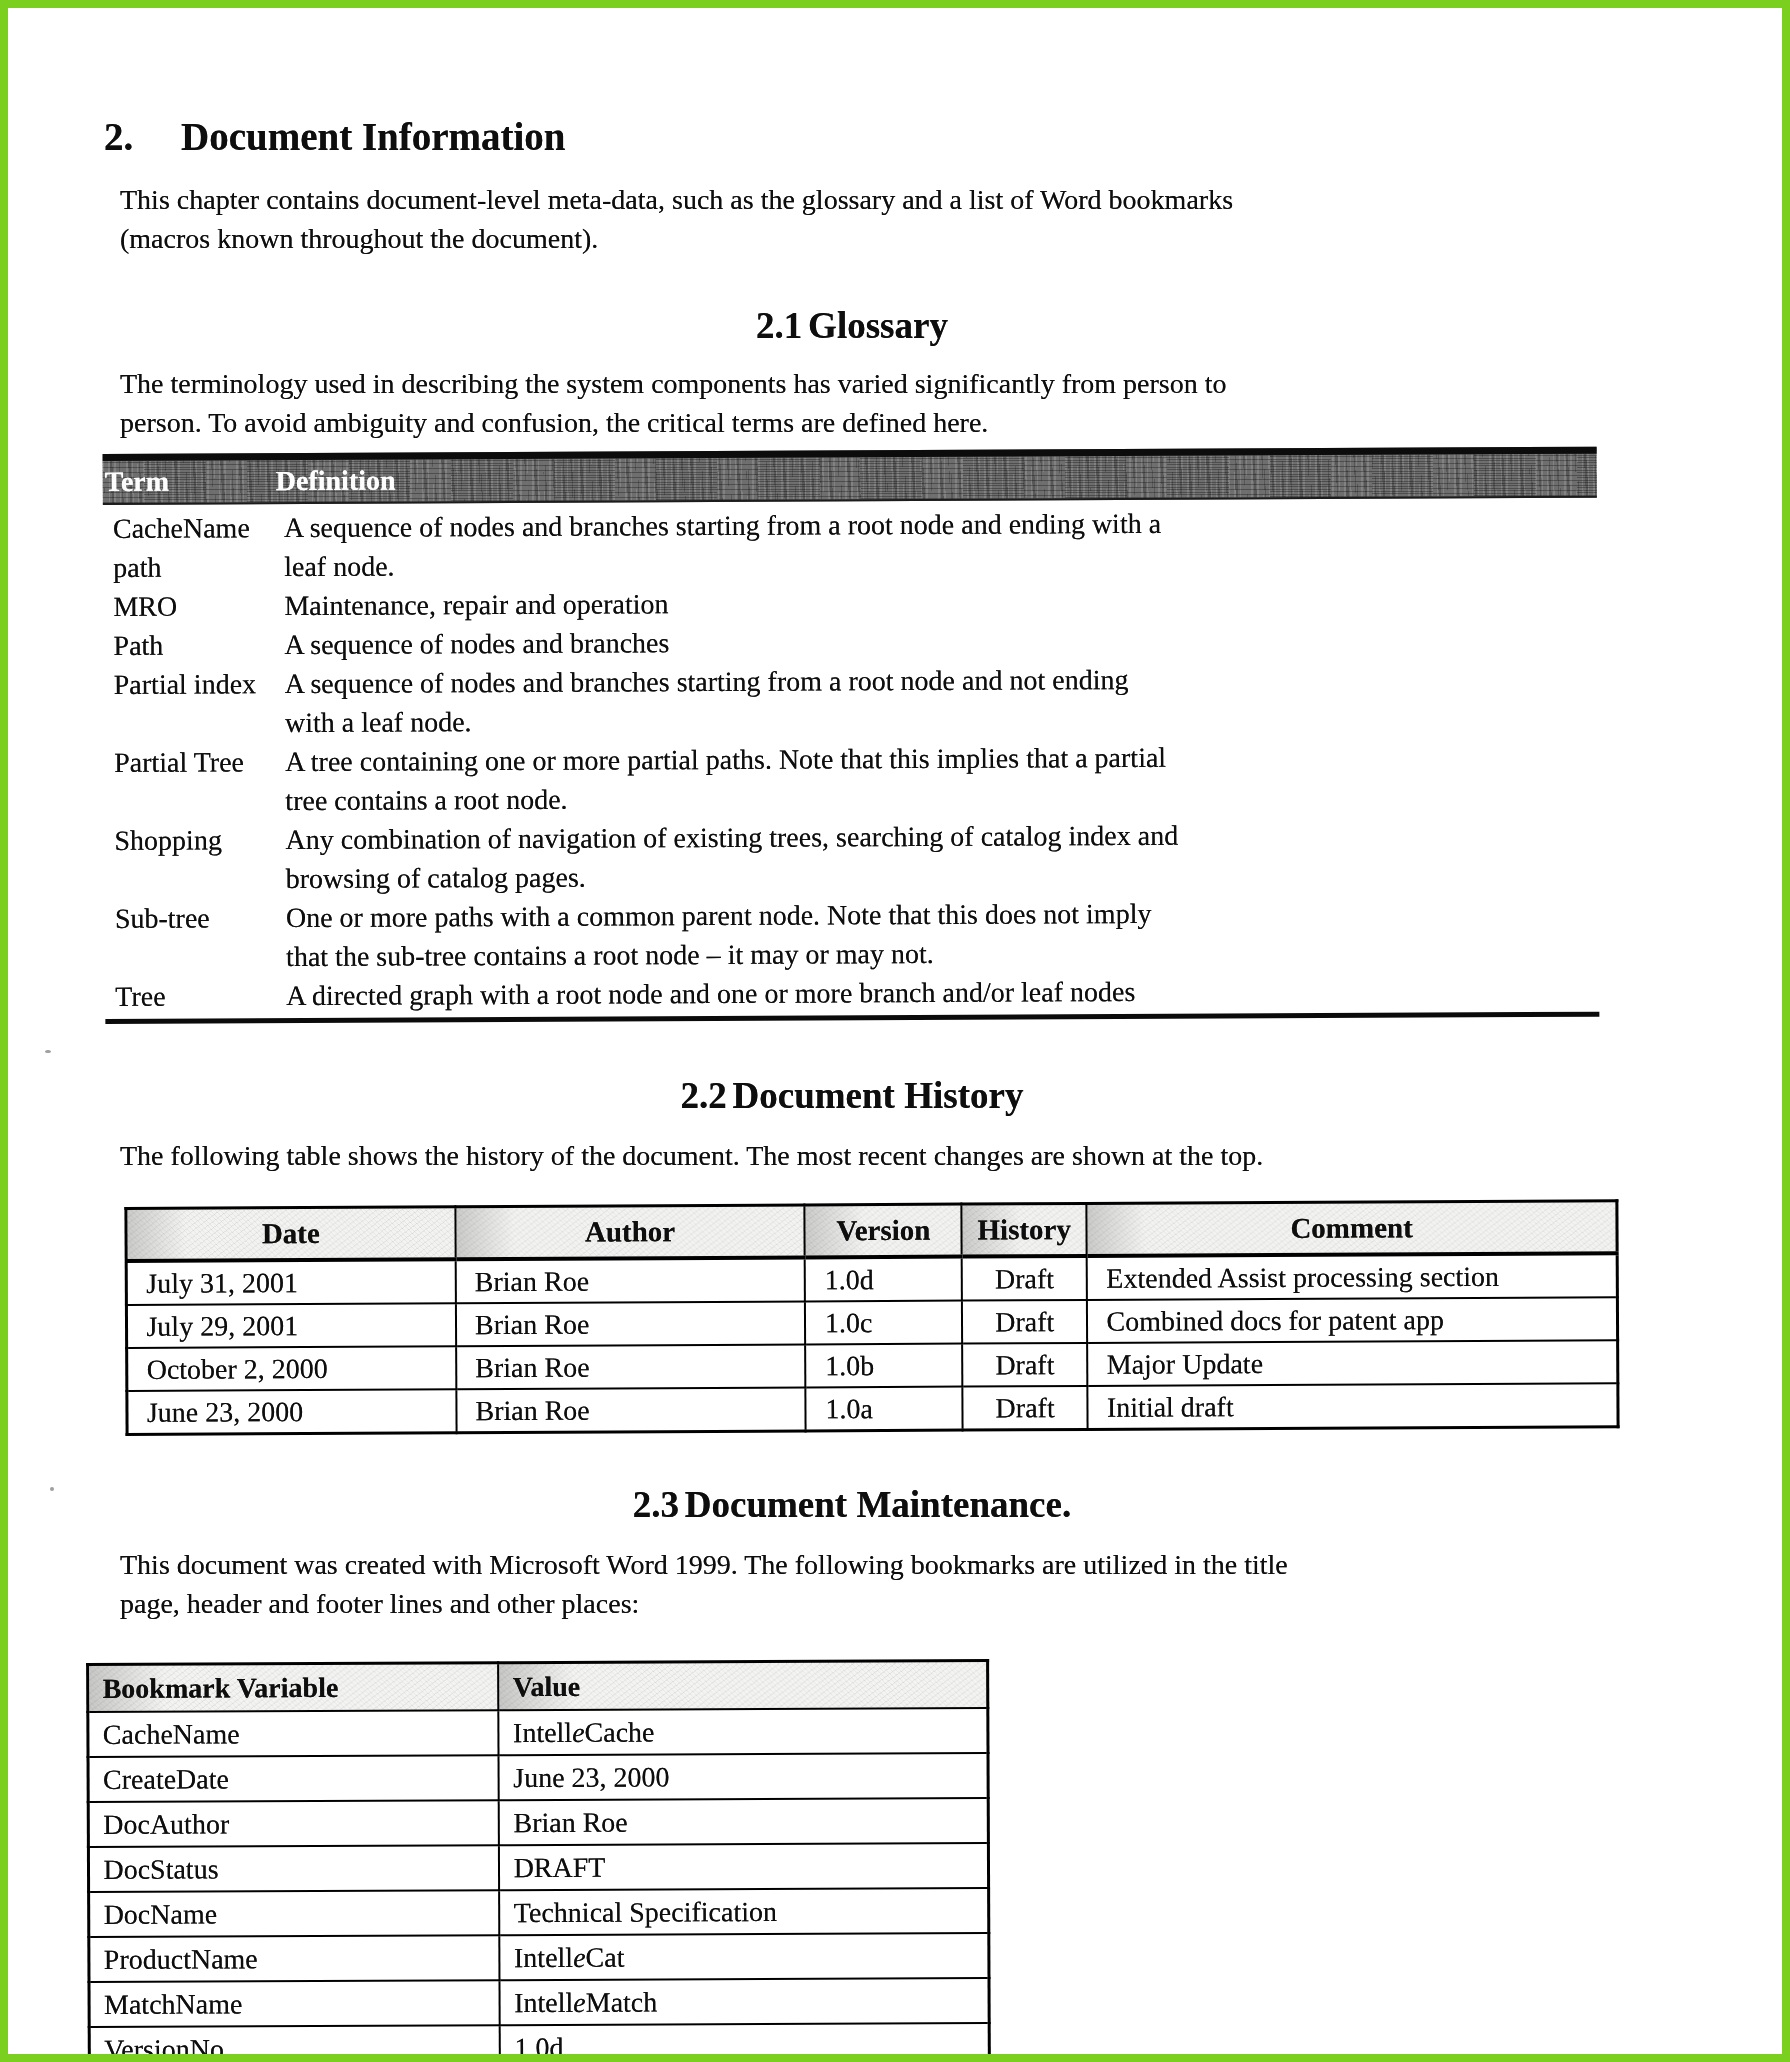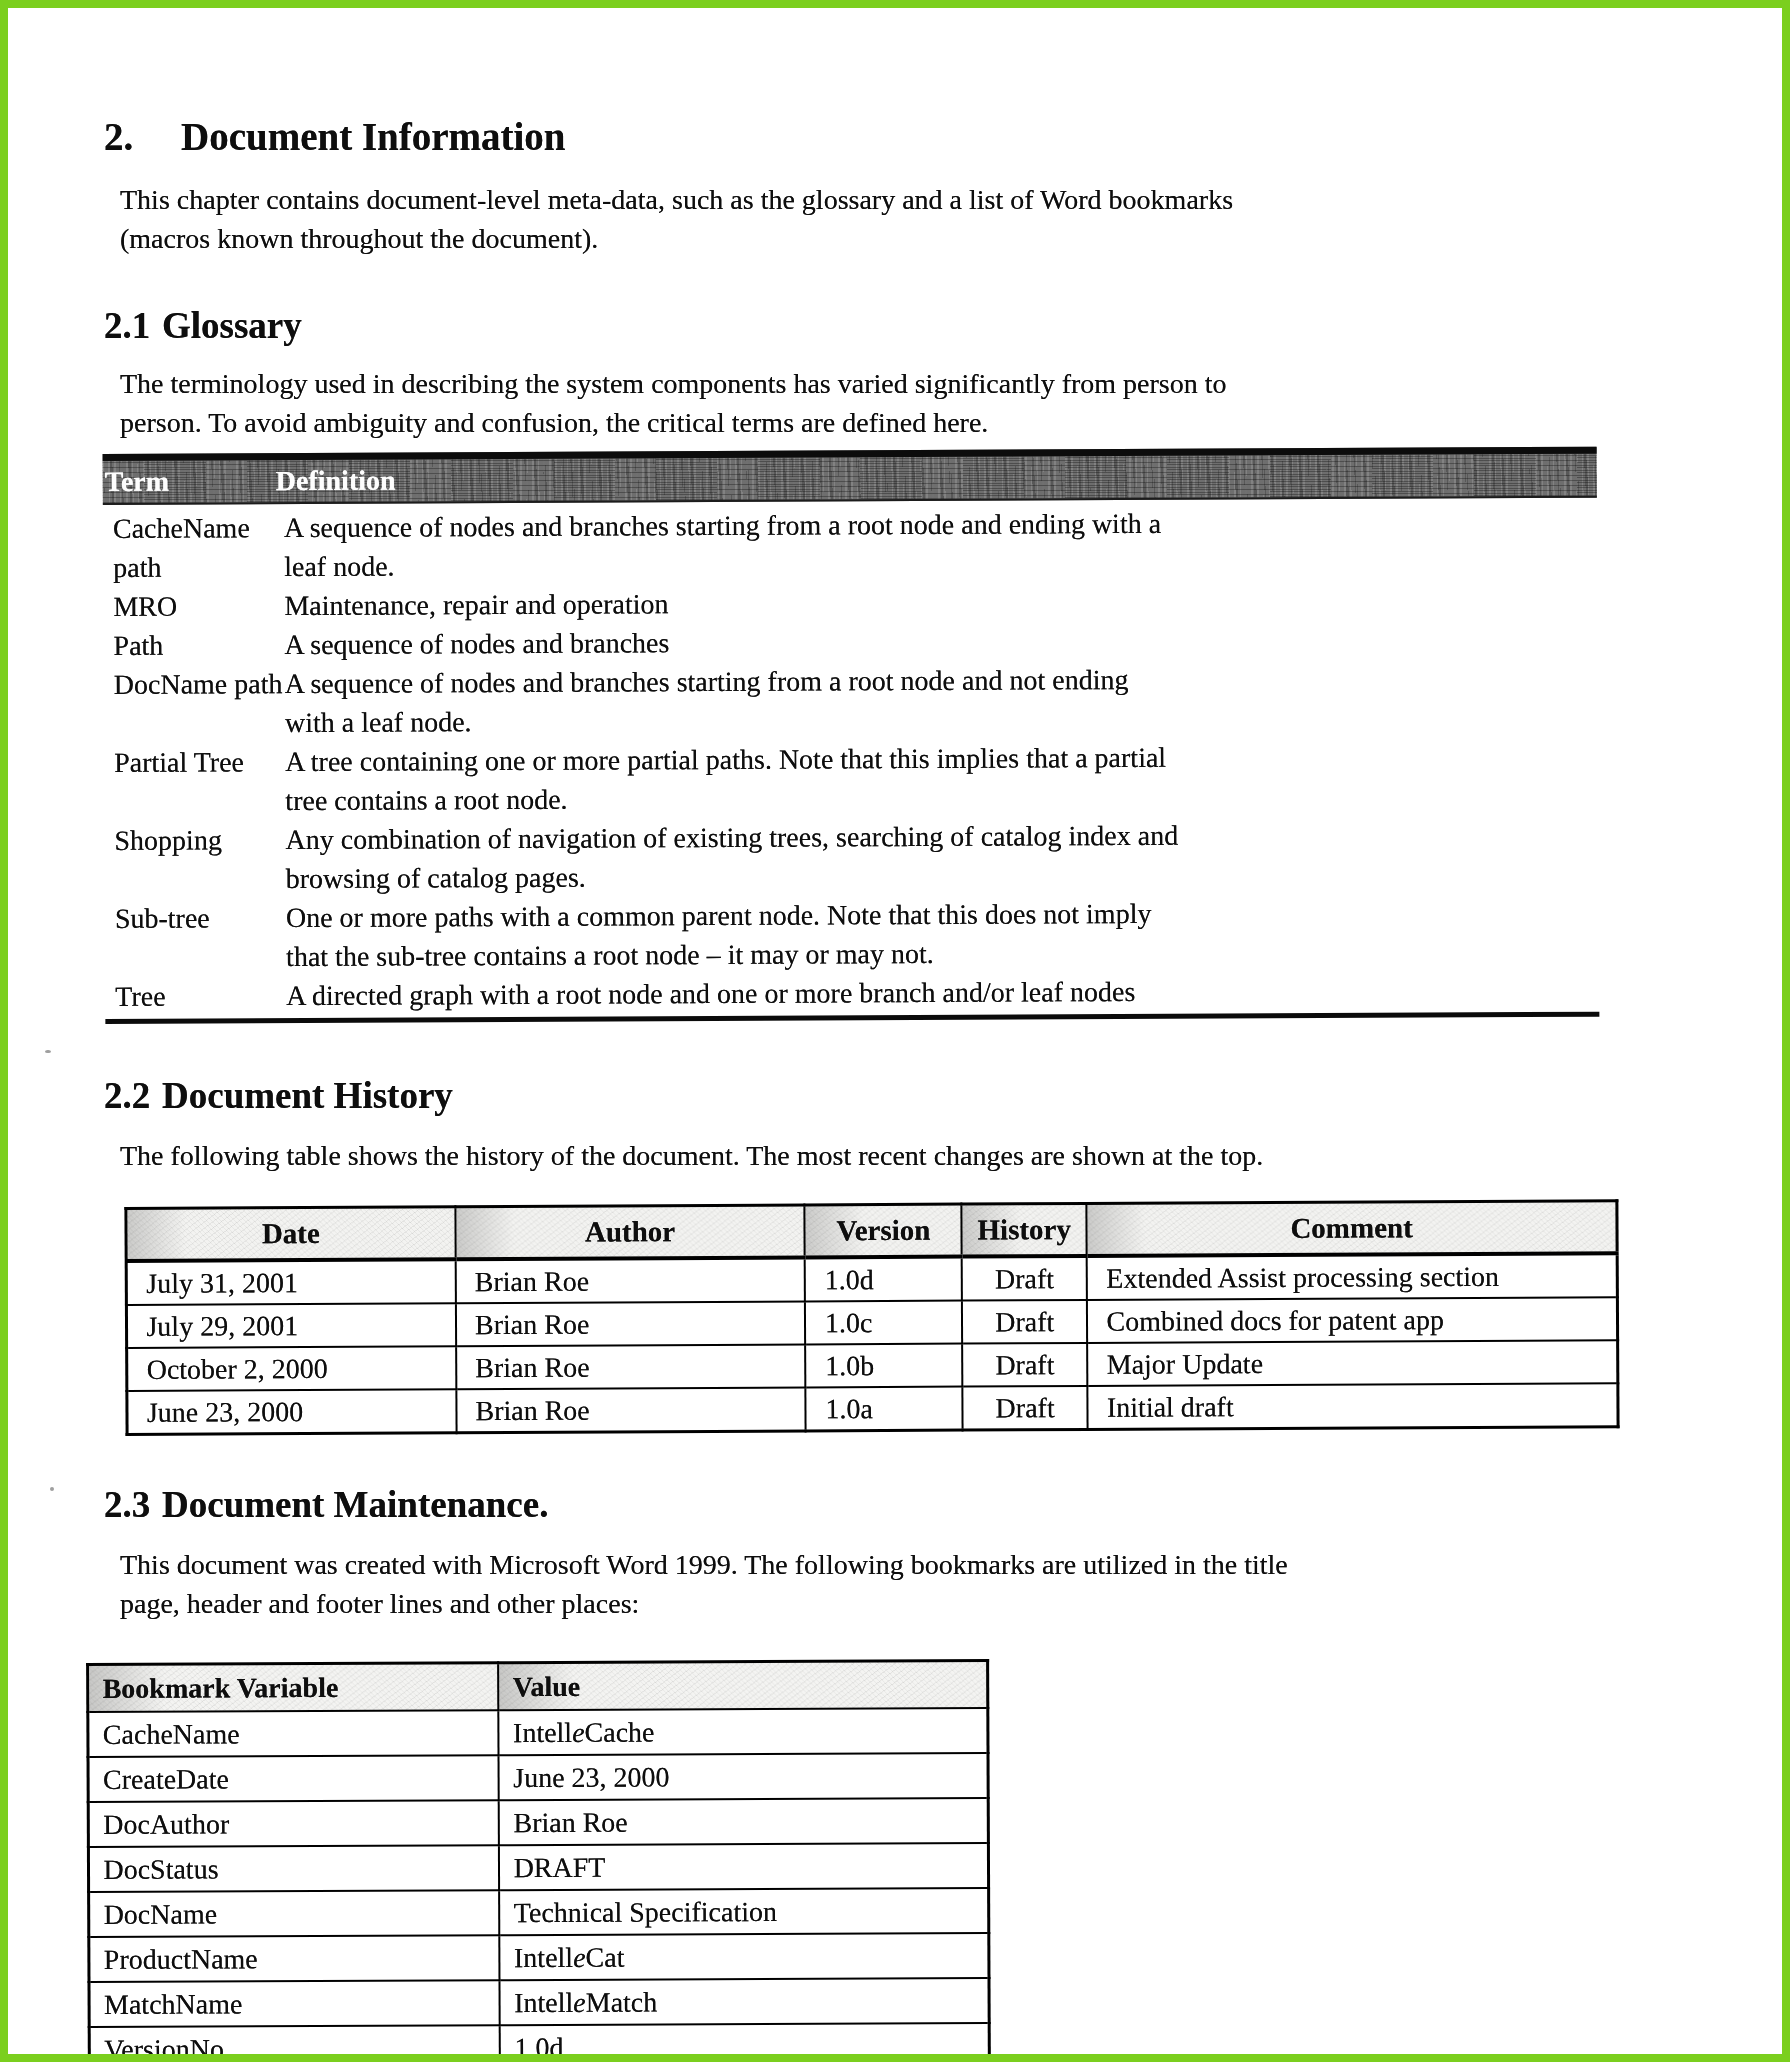--- a/index.html
+++ b/index.html
@@ -12,21 +12,21 @@
     position:relative;
     font-family:"Liberation Serif", serif;
     color:#0e0e0e;
   }
   .content{
     padding:0 188px 0 96px;
     text-shadow:0 0 0.5px rgba(0,0,0,.75);
   }
   h1,h2{margin:0;font-weight:bold;line-height:1.15;}
   h1{font-size:39px;margin-top:107px;}
-  h2{font-size:37px;}
+  h2{font-size:37px;text-align:center;}
   .sec-num-1{display:inline-block;width:77px;}
   .sec-num-2{display:inline-block;width:58px;}
   p.bodytext{
     font-size:28px;line-height:39px;margin:20px 0 0 16px;
     white-space:pre-line;max-width:1494px;
   }
   
   .glossary-table{
     width:1494px;margin-top:11.7px;
     transform:rotate(-0.28deg);transform-origin:left center;
@@ -119,21 +119,21 @@
         </div>
         <div class="g-row">
           <span class="g-term">MRO</span>
           <div class="g-def">Maintenance, repair and operation</div>
         </div>
         <div class="g-row">
           <span class="g-term">Path</span>
           <div class="g-def">A sequence of nodes and branches</div>
         </div>
         <div class="g-row">
-          <span class="g-term">DocName path</span>
+          <span class="g-term">Partial index</span>
           <div class="g-def">A sequence of nodes and branches starting from a root node and not ending
 with a leaf node.</div>
         </div>
         <div class="g-row">
           <span class="g-term">Partial Tree</span>
           <div class="g-def">A tree containing one or more partial paths.  Note that this implies that a partial
 tree contains a root node.</div>
         </div>
         <div class="g-row">
           <span class="g-term">Shopping</span>

